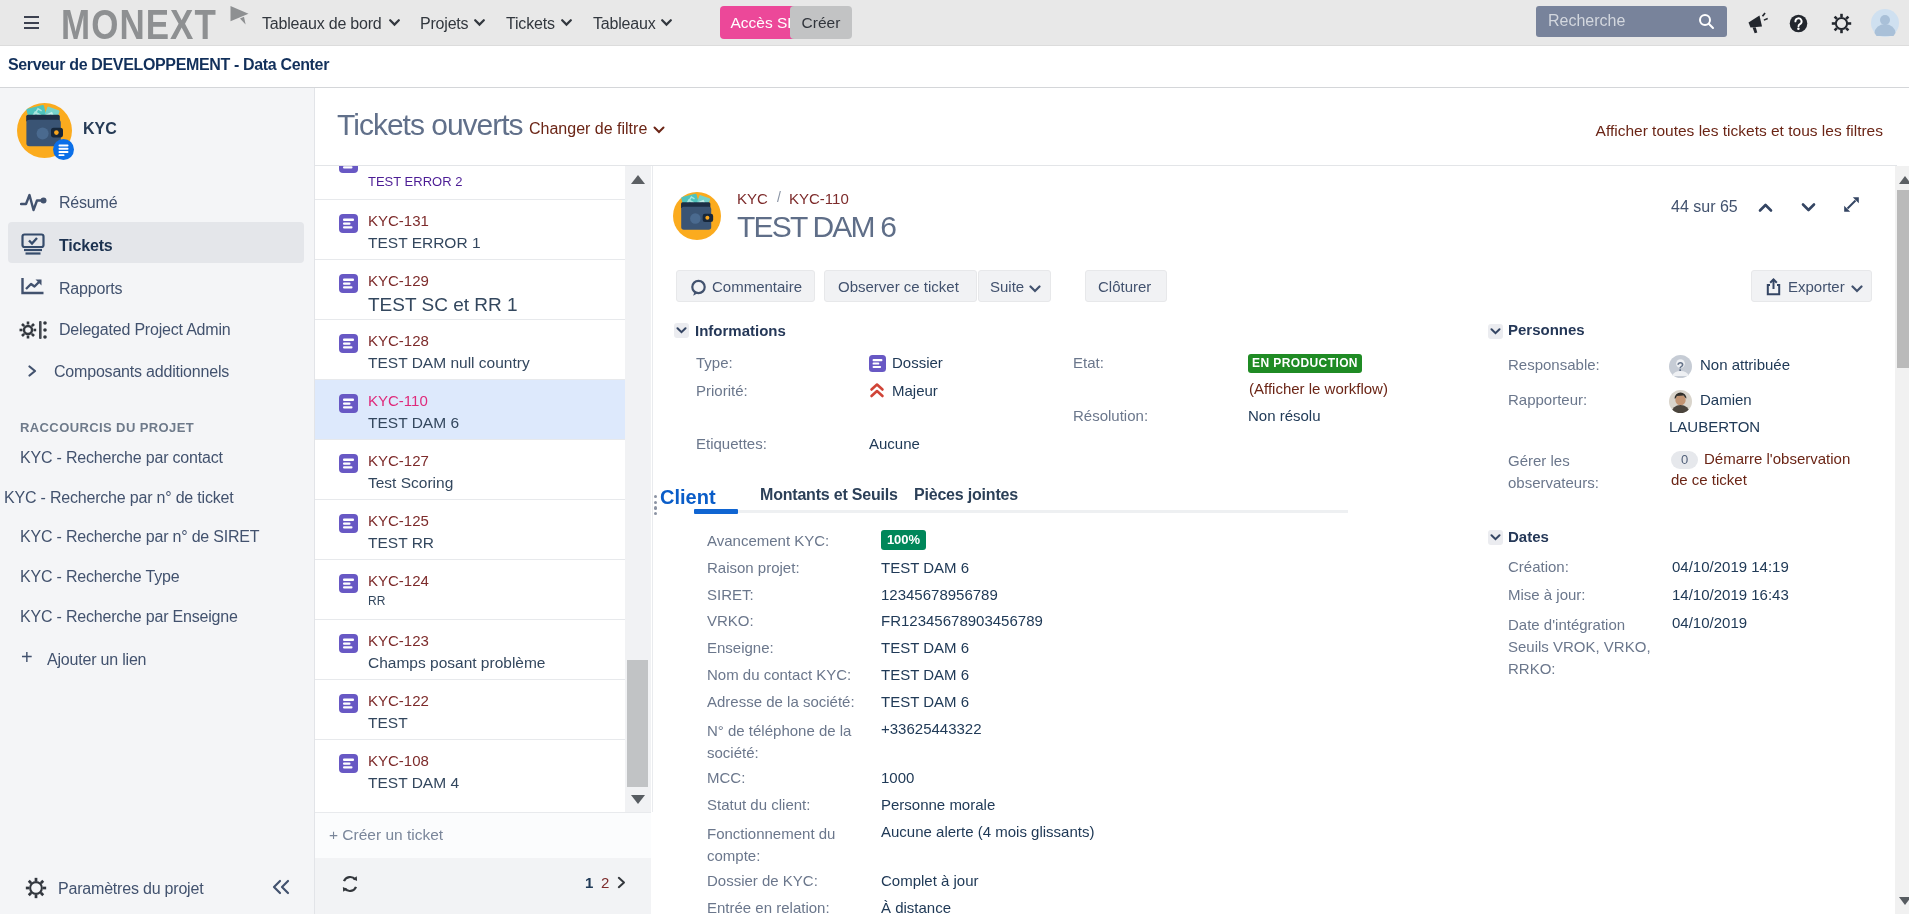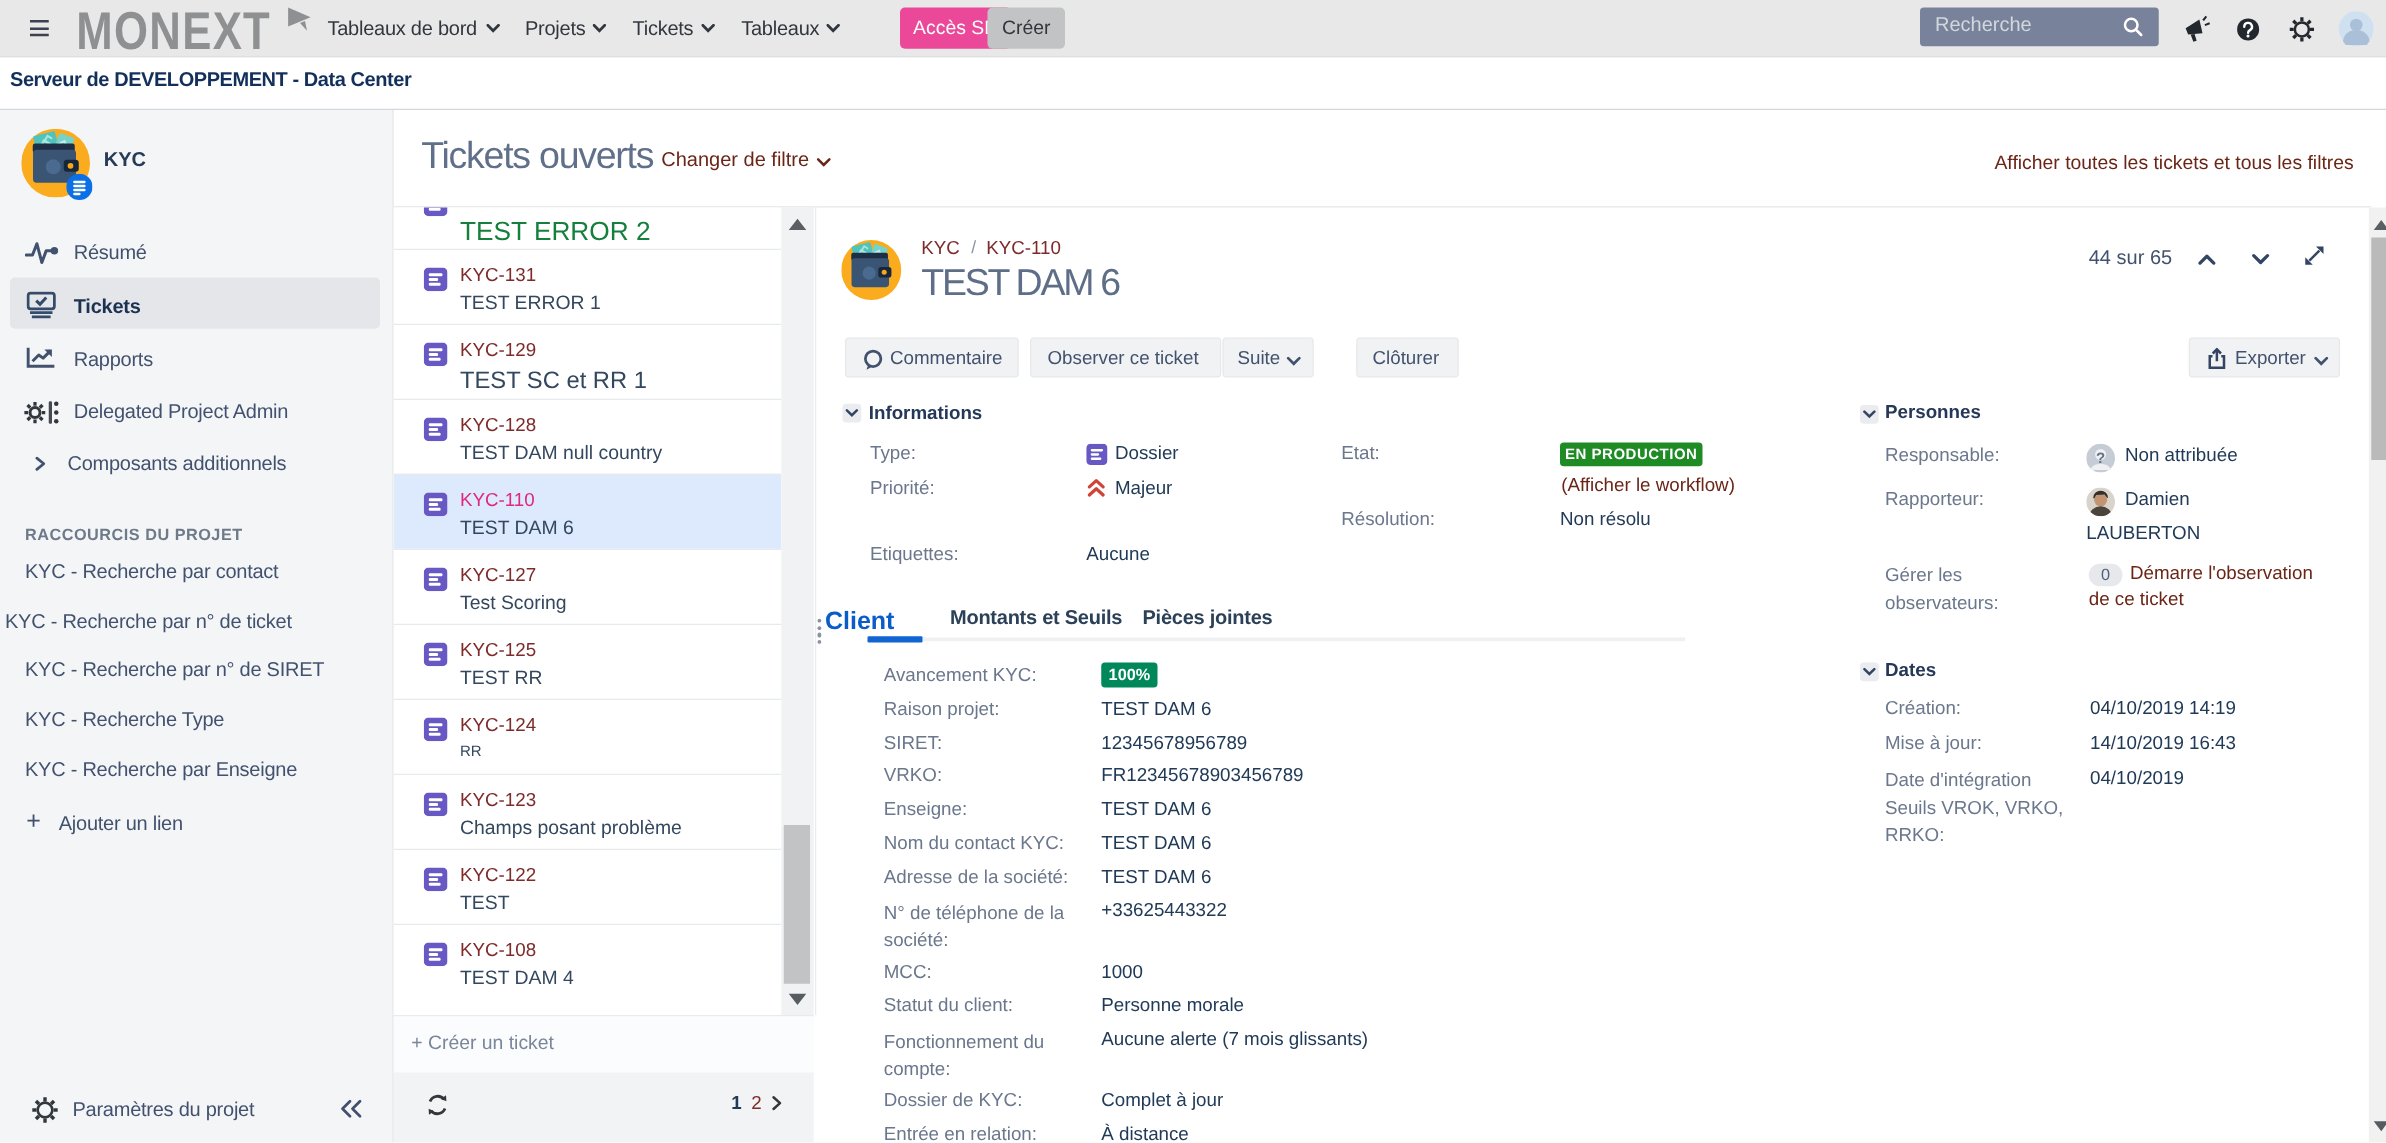--- a/index.html
+++ b/index.html
@@ -228,21 +228,21 @@
 <div class="ab" style="right:26px;top:122px;font-size:15.5px;color:#6b2516">Afficher toutes les tickets et tous les filtres</div>
 <div class="ab" style="left:315px;top:165px;width:1582px;height:1px;background:#e3e5e8"></div>
 
 <div id="list" class="ab" style="left:315px;top:166px;width:310px;height:646px;overflow:hidden;background:#fff">
 <svg class="ab" style="left:24px;top:-12px" width="19" height="19" viewBox="0 0 19 19">
       <rect width="19" height="19" rx="4" fill="#6858c4"></rect>
       <rect x="4" y="4.6" width="11" height="2.3" rx="1" fill="#fff"></rect>
       <rect x="4" y="8.4" width="7.5" height="2.3" rx="1" fill="#fff"></rect>
       <rect x="4" y="12.2" width="9.5" height="2.3" rx="1" fill="#fff"></rect>
     </svg>
-<div class="ab" style="left:53px;top:8px;font-size:21px;color:#15803d">TEST ERROR 2</div>
+<div class="ab" style="left:53px;top:8px;font-size:13px;color:#4c1d95">TEST ERROR 2</div>
 <div class="ab" style="left:0;top:33px;width:310px;height:1px;background:#e7e9ec"></div>
 <svg class="ab" style="left:24px;top:48px" width="19" height="19" viewBox="0 0 19 19">
       <rect width="19" height="19" rx="4" fill="#6858c4"></rect>
       <rect x="4" y="4.6" width="11" height="2.3" rx="1" fill="#fff"></rect>
       <rect x="4" y="8.4" width="7.5" height="2.3" rx="1" fill="#fff"></rect>
       <rect x="4" y="12.2" width="9.5" height="2.3" rx="1" fill="#fff"></rect>
     </svg>
 <div class="ab" style="left:53px;top:46px;font-size:15px;color:#7d2b2b">KYC-131</div>
 <div class="ab" style="left:53px;top:68px;font-size:15.5px;color:#33475e">TEST ERROR 1</div>
 <div class="ab" style="left:0;top:93px;width:310px;height:1px;background:#e7e9ec"></div>
@@ -470,21 +470,21 @@
 <div class="ab val" style="left:881px;top:666px">TEST DAM 6</div>
 <div class="ab lbl" style="left:707px;top:693px">Adresse de la société:</div>
 <div class="ab val" style="left:881px;top:693px">TEST DAM 6</div>
 <div class="ab lbl" style="left:707px;top:720px;width:160px;line-height:22px">N° de téléphone de la société:</div>
 <div class="ab val" style="left:881px;top:720px">+33625443322</div>
 <div class="ab lbl" style="left:707px;top:769px">MCC:</div>
 <div class="ab val" style="left:881px;top:769px">1000</div>
 <div class="ab lbl" style="left:707px;top:796px">Statut du client:</div>
 <div class="ab val" style="left:881px;top:796px">Personne morale</div>
 <div class="ab lbl" style="left:707px;top:823px;width:160px;line-height:22px">Fonctionnement du compte:</div>
-<div class="ab val" style="left:881px;top:823px">Aucune alerte (7 mois glissants)</div>
+<div class="ab val" style="left:881px;top:823px">Aucune alerte (4 mois glissants)</div>
 <div class="ab lbl" style="left:707px;top:872px">Dossier de KYC:</div>
 <div class="ab val" style="left:881px;top:872px">Complet à jour</div>
 <div class="ab lbl" style="left:707px;top:899px">Entrée en relation:</div>
 <div class="ab val" style="left:881px;top:899px">À distance</div>
 
 <div class="ab" style="left:1488px;top:324px;width:15px;height:15px;background:#ebecf0;border-radius:3px"></div>
 <svg class="ab" style="left:1490px;top:328px" width="11" height="8" viewBox="0 0 11 8">
     <path d="M1.5 1.3 L5.5 5.2 L9.5 1.3" fill="none" stroke="#344563" stroke-width="2" stroke-linecap="round"></path>
   </svg>
 <div class="ab sec" style="left:1508px;top:321px">Personnes</div>

